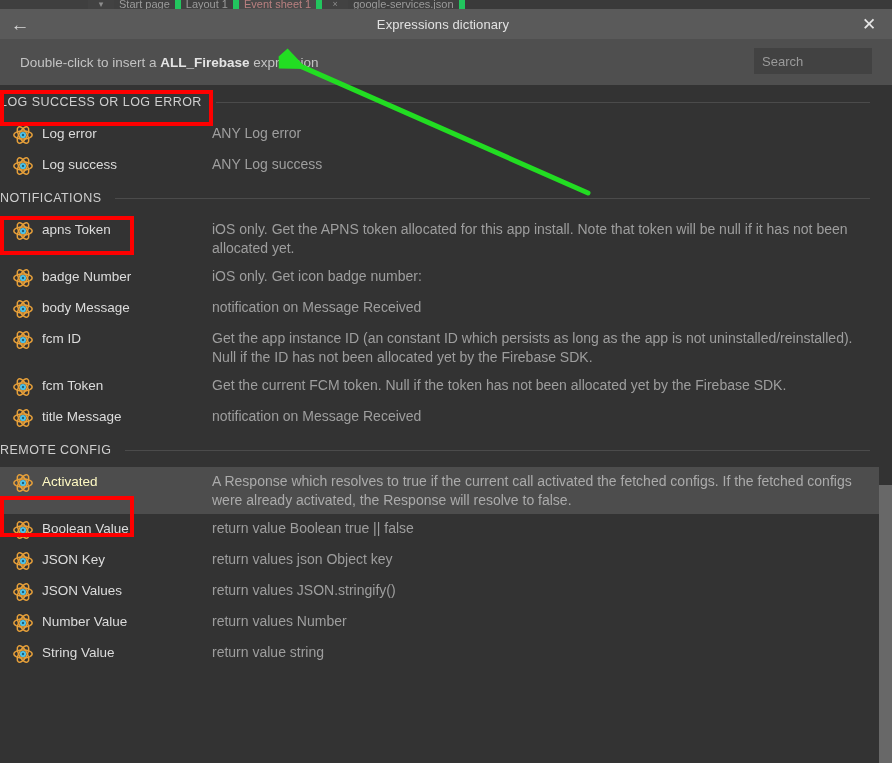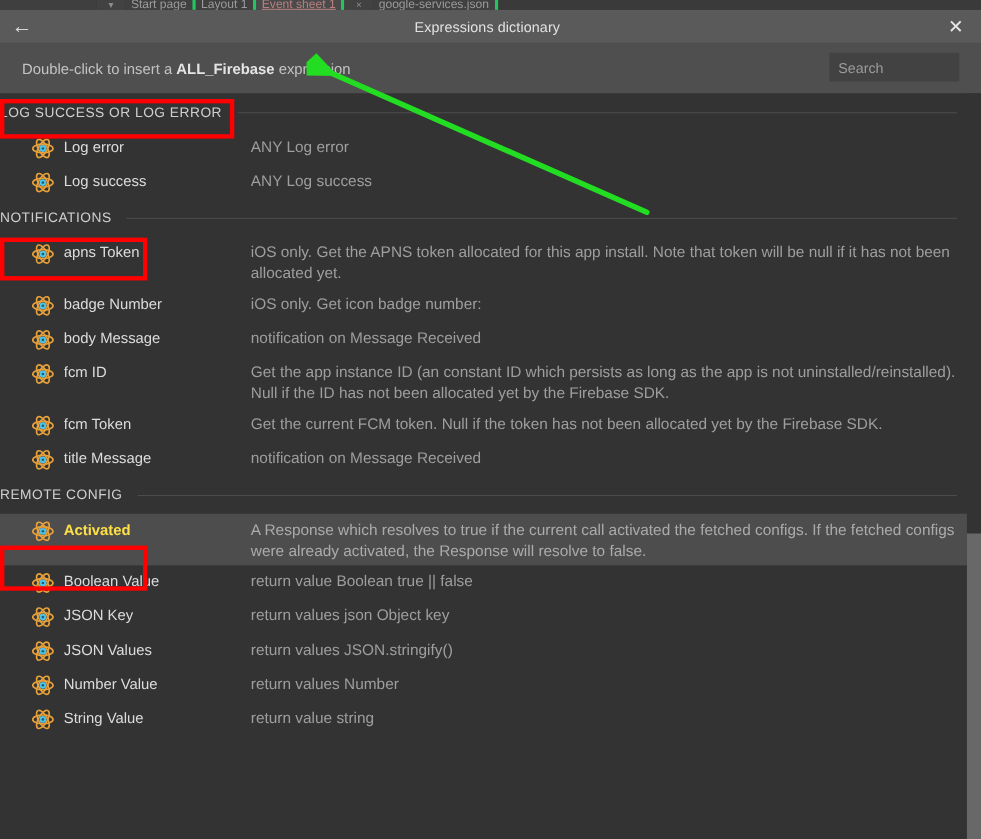--- a/index.html
+++ b/index.html
@@ -30,21 +30,21 @@
     display: flex;
     align-items: flex-end;
   }
   .tabstrip .tb-left {
     width: 88px; height: 9px;
     background: #3f3f3f;
   }
   .tabstrip .tb-tab {
     height: 9px;
     background: #404040;
-    border-right: 3px solid #22c55e;
+    border-right: 6px solid #22c55e;
     color: #9b9b9b;
     font-size: 11px;
     line-height: 9px;
     padding: 0 5px;
     white-space: nowrap;
     overflow: hidden;
     text-overflow: clip;
   }
   .tabstrip .tb-tab.active { background: #4a4a4a; text-decoration: underline; }
   .tabstrip .tb-tab.redish { color: #b98080; }
@@ -152,21 +152,21 @@
     background: #4b4b4b;
     margin-left: 14px;
     margin-right: 22px;
   }
 
   .row {
     position: relative;
     display: flex;
     align-items: flex-start;
     min-height: 30px;
-    padding: 4px 22px 4px 28px;
+    padding: 4px 22px 4px 12px;
   }
   .row.hl { background: #4d4d4d; }
 
   .row .ico {
     width: 22px;
     height: 22px;
     flex: 0 0 22px;
     margin-top: 1px;
     margin-right: 8px;
   }
@@ -178,21 +178,21 @@
     white-space: nowrap;
   }
   .row .desc {
     flex: 1;
     color: #9e9e9e;
     font-size: 14px;
     line-height: 19px;
     padding-top: 1px;
   }
   .row.hl .desc { color: #ababab; }
-  .row.hl .name { color: #fde047; font-weight: bold; }
+  .row.hl .name { color: #fef9c3; }
 
   
   .scrollbar-track {
     position: absolute;
     top: 85px;
     right: 0;
     width: 13px;
     height: 678px;
     background: #333333;
   }

